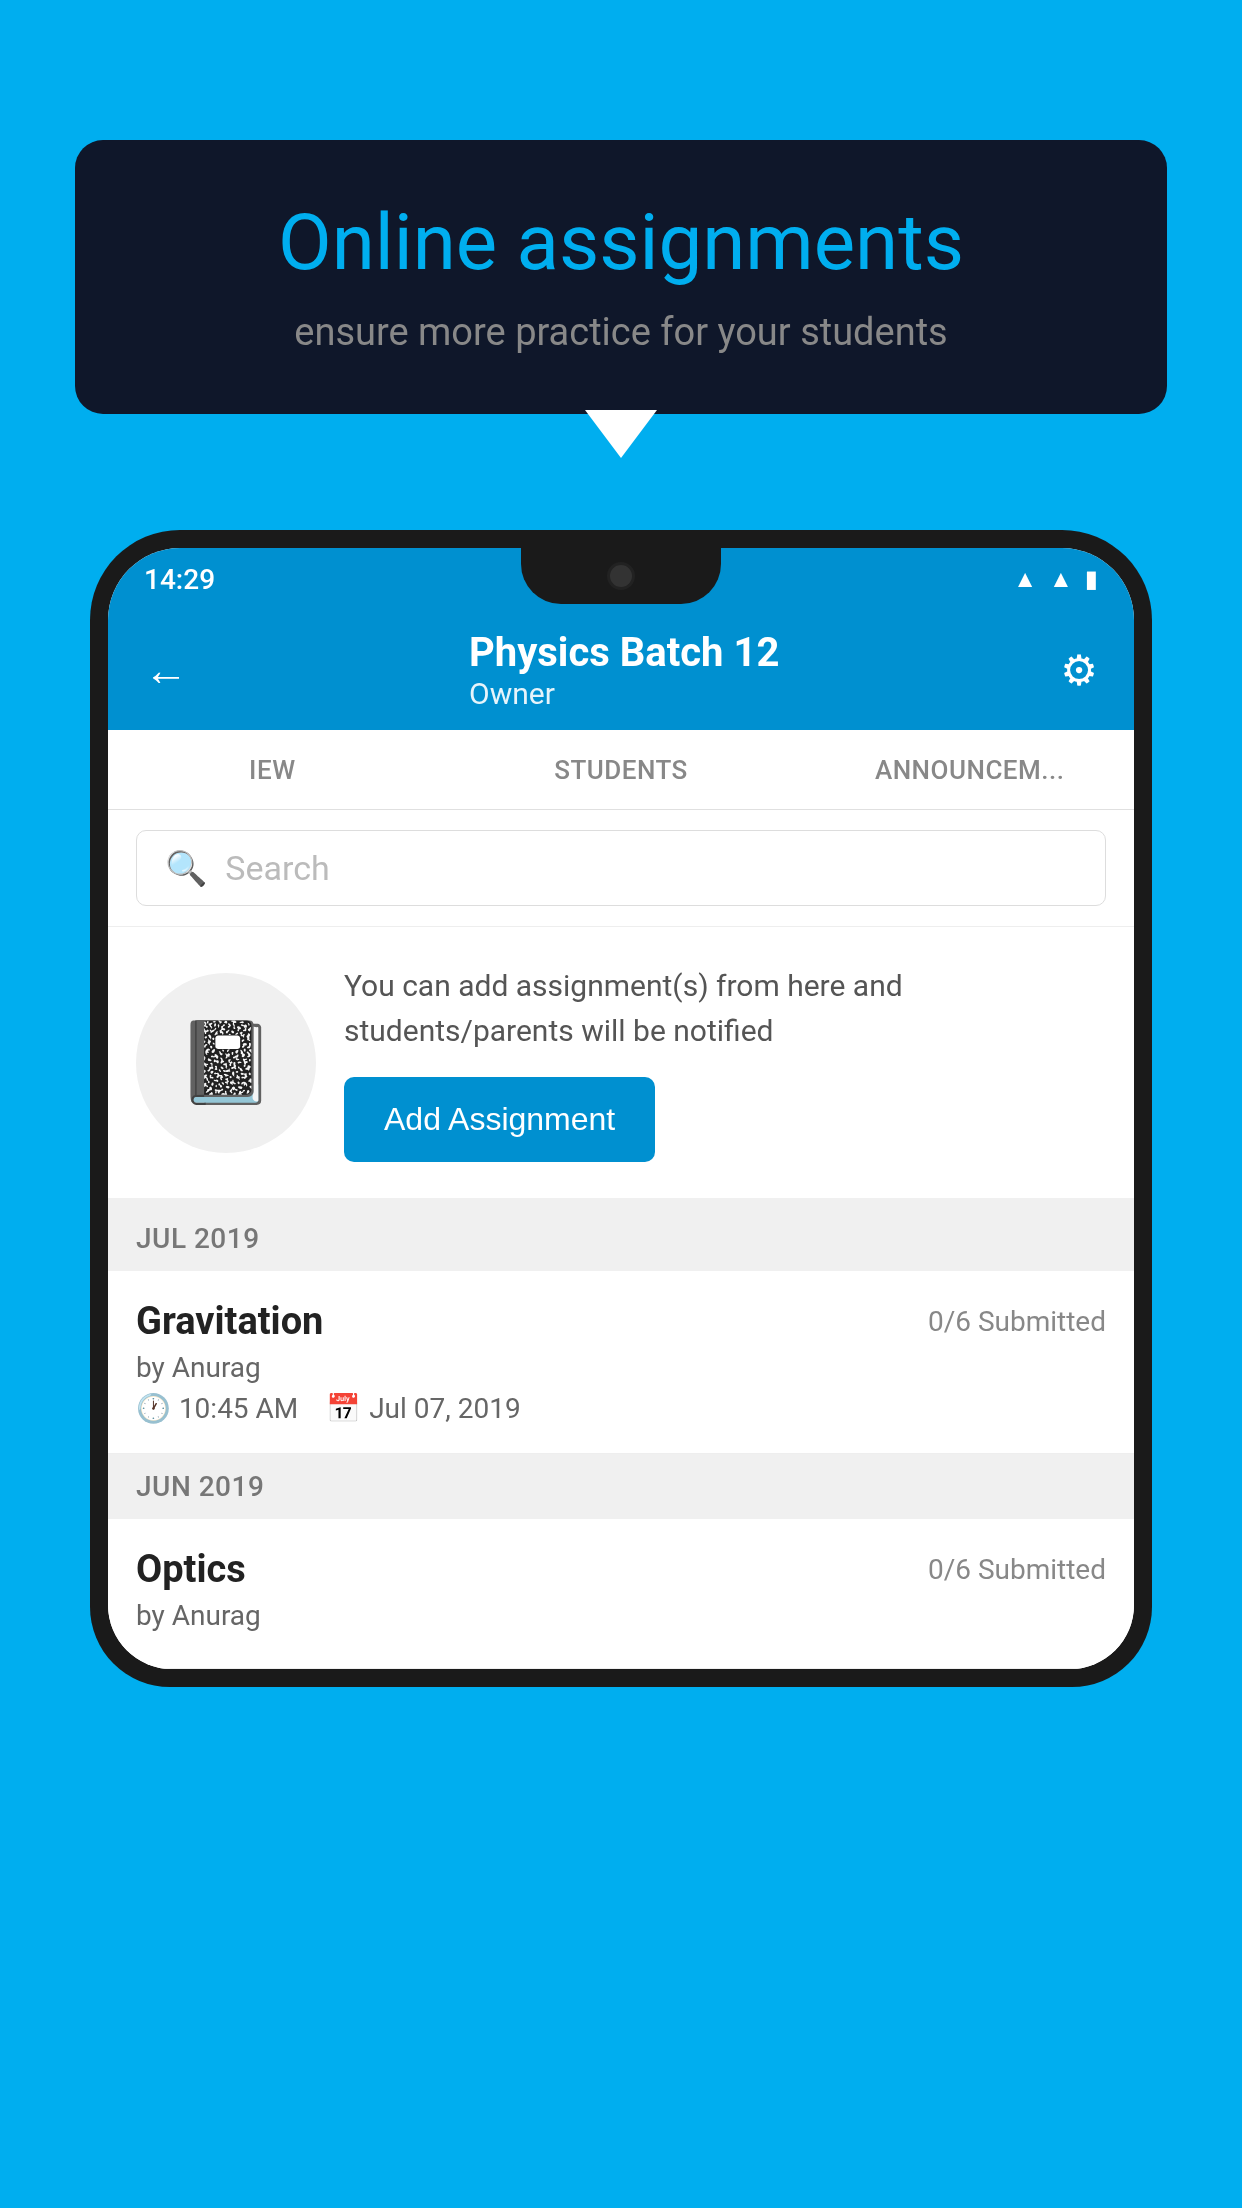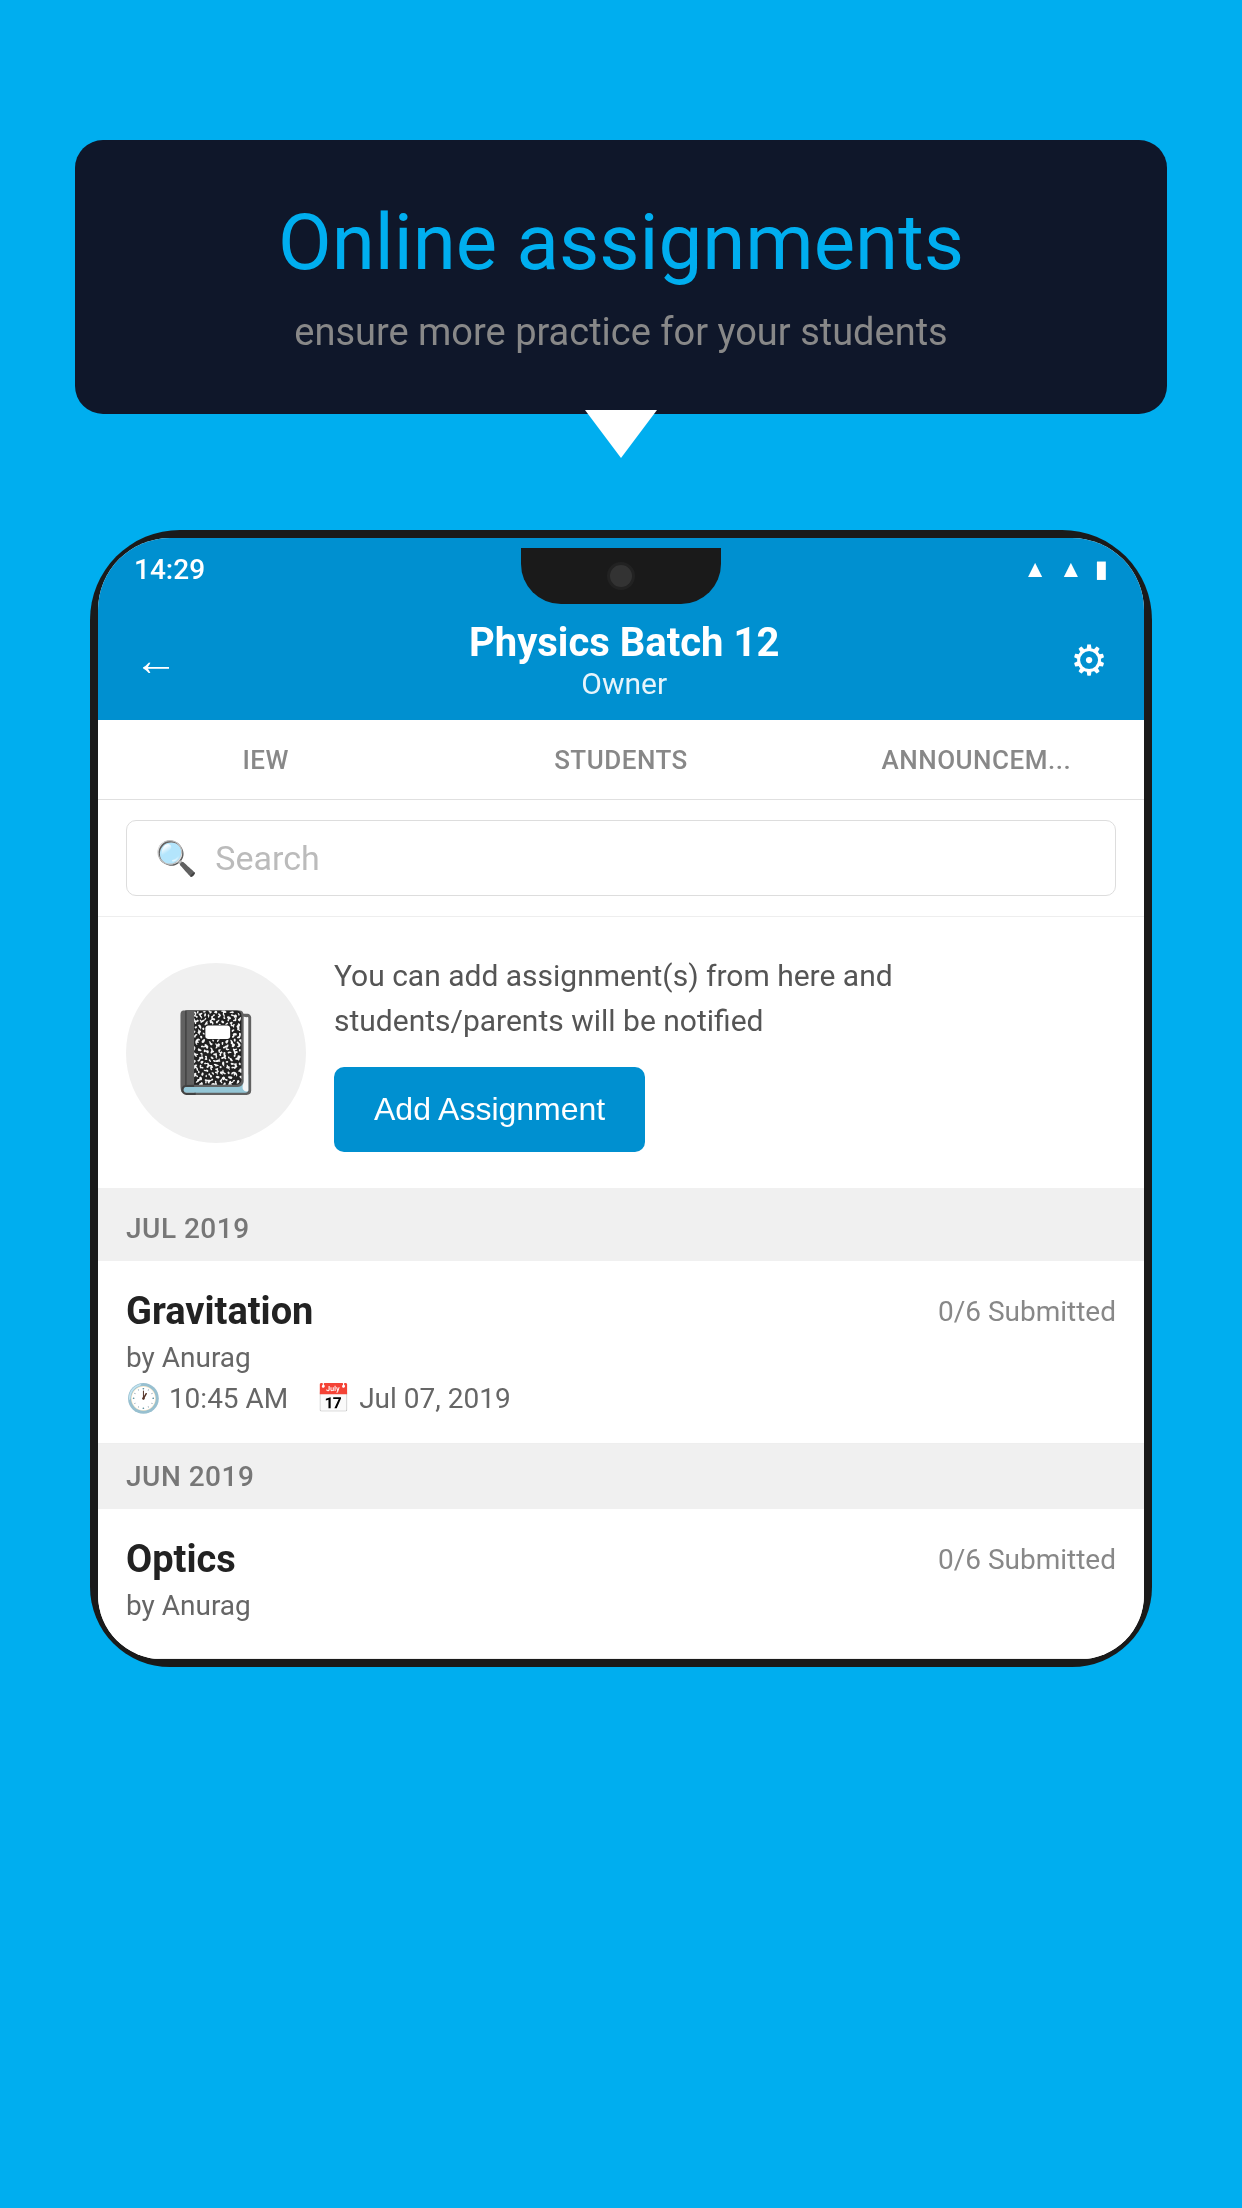--- a/index.html
+++ b/index.html
@@ -66,21 +66,21 @@
       top: 530px;
       left: 90px;
       right: 90px;
       bottom: 0;
     }
 
     .phone-outer {
       background: #1a1a1a;
       border-radius: 90px 90px 80px 80px;
       width: 100%;
-      padding: 8px;
+      padding: 18px;
       position: relative;
       overflow: hidden;
     }
 
     .phone-notch-area {
       position: absolute;
       top: 18px;
       left: 50%;
       transform: translateX(-50%);
       width: 200px;
@@ -145,21 +145,21 @@
       padding: 0 36px;
     }
 
     .header-back {
       color: white;
       font-size: 44px;
       cursor: pointer;
     }
 
     .header-title-area {
-      text-align: center;
+      text-align: left;
     }
 
     .header-title {
       color: white;
       font-size: 40px;
       font-weight: 700;
     }
 
     .header-subtitle {
       color: rgba(255,255,255,0.9);

